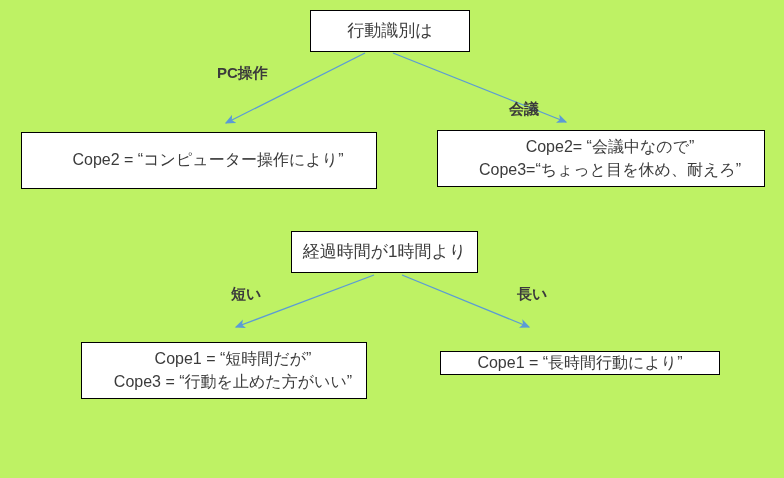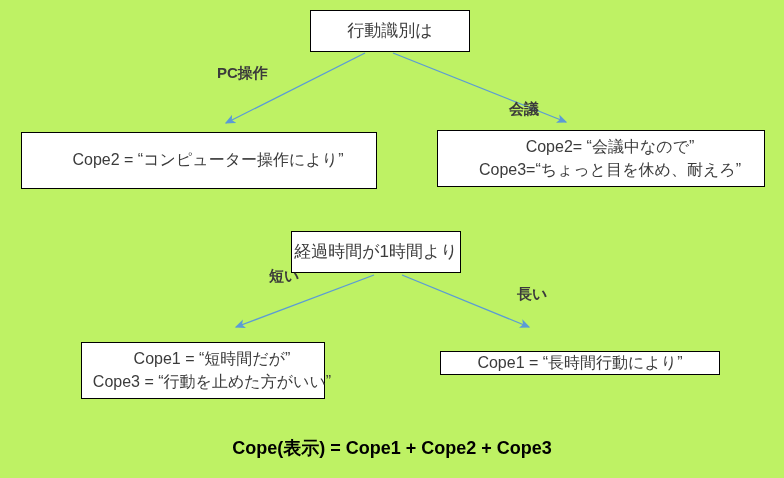--- a/index.html
+++ b/index.html
@@ -47,44 +47,44 @@
   }
   #node-pc {
     left: 21px; top: 132px; width: 356px; height: 57px;
     font-size: 16px;
   }
   #node-meeting {
     left: 437px; top: 130px; width: 328px; height: 57px;
     font-size: 16px;
   }
   #node-elapsed {
-    left: 291px; top: 231px; width: 170px; height: 42px;
+    left: 291px; top: 231px; width: 187px; height: 42px;
     font-size: 17px;
   }
   #node-short {
-    left: 81px; top: 342px; width: 244px; height: 57px;
+    left: 81px; top: 342px; width: 286px; height: 57px;
     font-size: 16px;
   }
   #node-long {
     left: 440px; top: 351px; width: 280px; height: 24px;
     font-size: 16px;
   }
 
   
   .edge-label {
     position: absolute;
     color: #3b3b3b;
     font-size: 15px;
     white-space: nowrap;
     z-index: 3;
     font-weight: bold;
   }
   #label-pc    { left: 217px; top: 64px; }
   #label-meet  { left: 509px; top: 64px; margin-top: 36px; }
-  #label-sh    { left: 231px; top: 267px; margin-left: 38px; }
+  #label-sh    { left: 231px; top: 285px; }
   #label-lo    { left: 492px; top: 285px; margin-left: 25px; }
 
   
   #formula {
     position: absolute;
     left: 0; top: 436px; width: 784px;
     text-align: center;
     font-size: 18px;
     font-weight: bold;
     color: #000000;
@@ -146,15 +146,14 @@
   </div>
 
   <div id="label-pc" class="edge-label">PC操作</div>
 
   <div id="label-meet" class="edge-label">会議</div>
 
   <div id="label-sh" class="edge-label">短い</div>
 
   <div id="label-lo" class="edge-label">長い</div>
 
-  <div id="formula">Cope(表示) = Cope1 + Cope2 + Cope3</div>
 
 </div>
 
 </body></html>

